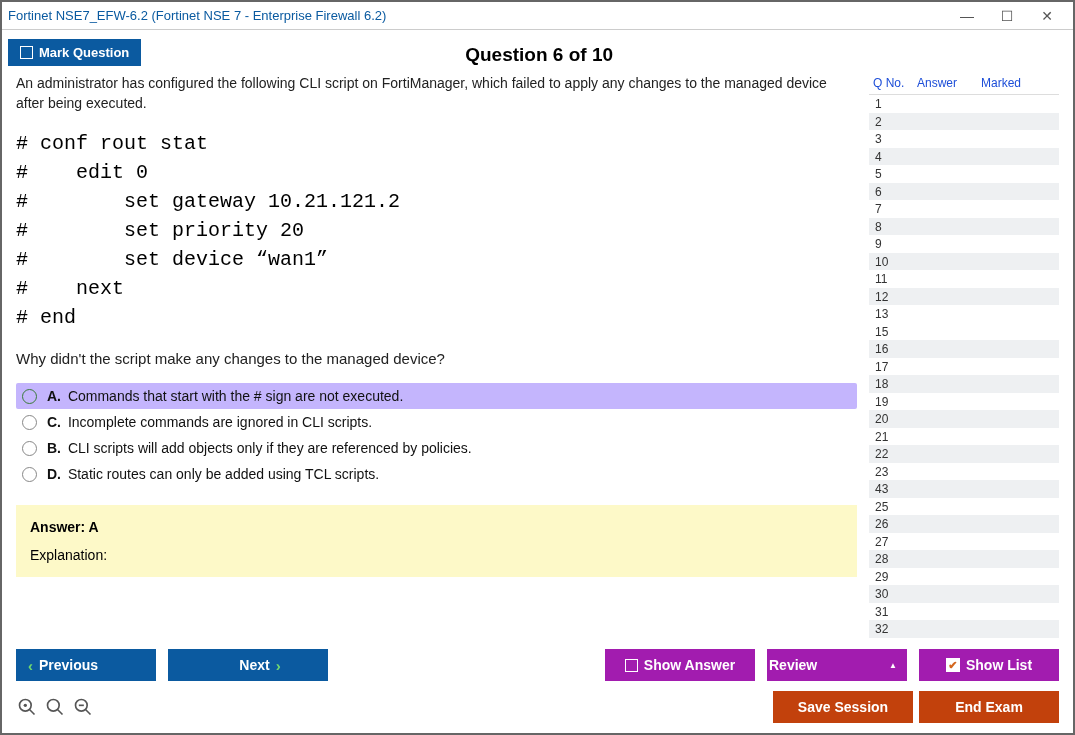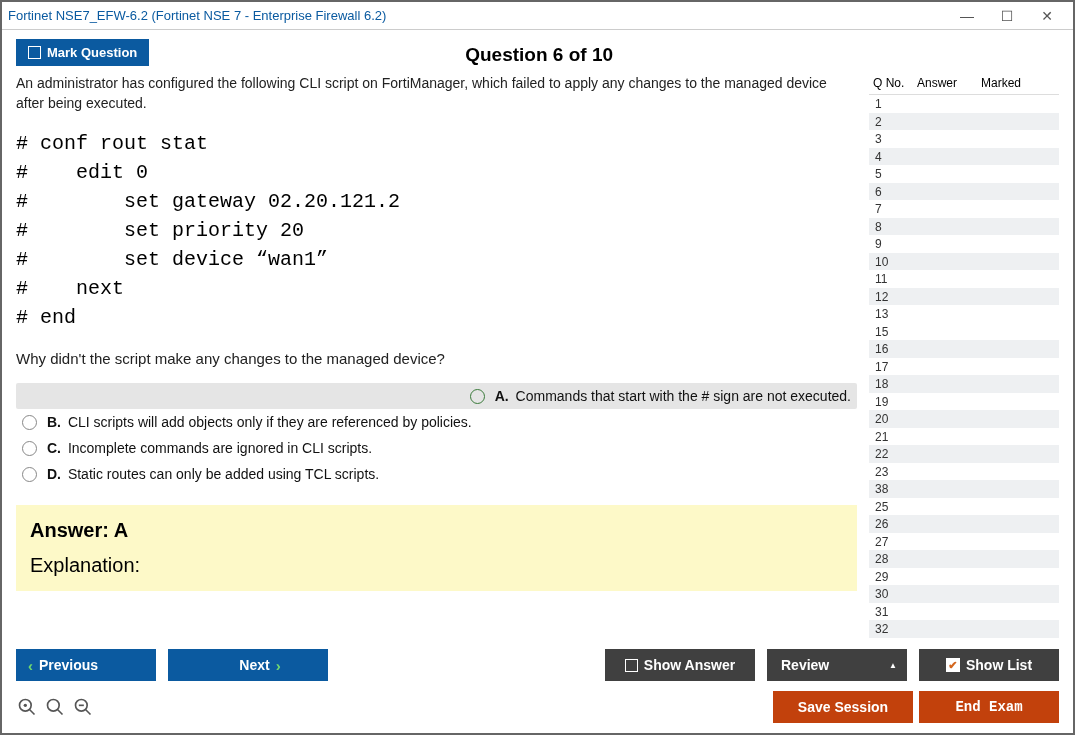--- a/index.html
+++ b/index.html
@@ -2,76 +2,76 @@
 <html><head>
 <meta charset="utf-8">
 <style>
 * { box-sizing: border-box; margin: 0; padding: 0; }
 body { font-family: Arial, sans-serif; font-size: 13px; background: #fff; }
 .window { border: 2px solid #666; width: 1075px; height: 735px; display: flex; flex-direction: column; background: #fff; }
 .titlebar { display: flex; align-items: center; height: 28px; padding: 13px 6px; border-bottom: 1px solid #ccc; }
 .titlebar-text { color: #0a5aa0; font-size: 13px; flex: 1; }
 .titlebar-controls { display: flex; gap: 0; }
 .titlebar-btn { width: 40px; height: 24px; display: flex; align-items: center; justify-content: center; color: #555; font-size: 14px; cursor: pointer; }
-.header-row { display: flex; align-items: center; padding: 8px 14px; justify-content: center; }
+.header-row { display: flex; align-items: center; padding: 8px 6px; justify-content: center; }
 .mark-btn { background: #0b5aa0; color: #fff; border: none; padding: 6px 12px; font-weight: bold; font-size: 13px; display: flex; align-items: center; gap: 6px; cursor: pointer; }
 .mark-btn .cb { width: 13px; height: 13px; border: 1.5px solid #fff; background: transparent; display: inline-block; }
 .question-title { flex: 1; text-align: center; font-size: 19px; font-weight: bold; color: #000; margin-top: 6px; }
 .spacer-right { width: 130px; }
 .main-area { flex: 1; display: flex; overflow: hidden; padding: 0 14px 0 14px; }
 .content-col { flex: 1; overflow-y: auto; padding-right: 4px; position: relative; }
 .content-col::-webkit-scrollbar { width: 17px; }
 .content-col::-webkit-scrollbar-track { background: #f1f1f1; }
 .content-col::-webkit-scrollbar-thumb { background: #c1c1c1; }
 .content-col::-webkit-scrollbar-button { background: #f1f1f1; height: 17px; border: 1px solid #ccc; }
 .question-text { font-size: 14px; color: #222; line-height: 1.4; margin-bottom: 16px; }
 .code-block { font-family: "Courier New", monospace; font-size: 20px; color: #000; line-height: 1.45; margin-bottom: 18px; white-space: pre; }
 .sub-question { font-size: 15px; color: #222; margin-bottom: 16px; }
 .option-row { display: flex; align-items: center; padding: 5px 6px; font-size: 14px; color: #111; gap: 10px; cursor: pointer; border-radius: 2px; }
-.option-row.selected { background: #e5e5e5; justify-content: flex-end; }
+.option-row.selected { background: #c4b5fd; }
 .radio { width: 15px; height: 15px; border: 1.5px solid #888; border-radius: 50%; flex-shrink: 0; }
 .option-row.selected .radio { border-color: #3a7a3a; }
 .option-letter { font-weight: bold; margin-right: 3px;}
-.answer-box { background: #fdf9c8; padding: 14px 14px; margin-top: 18px; font-size: 20px; }
+.answer-box { background: #fdf9c8; padding: 14px 14px; margin-top: 18px; font-size: 14px; }
 .answer-box .ans-line { font-weight: bold; margin-bottom: 12px; }
 .answer-box .exp-line { font-weight: normal; }
 .side-col { width: 190px; margin-left: 8px; display: flex; flex-direction: column; border-left: none; }
-.side-header { display: flex; font-size: 12px; color: #000000; padding: 2px 0 4px 4px; }
+.side-header { display: flex; font-size: 12px; color: #1d4ed8; padding: 2px 0 4px 4px; }
 .side-header .c1 { width: 44px; }
 .side-header .c2 { width: 64px; }
 .side-header .c3 { flex: 1; }
 .side-list { flex: 1; overflow-y: auto; border-top: 1px solid #ddd; }
 .side-list::-webkit-scrollbar { width: 17px; }
 .side-list::-webkit-scrollbar-track { background: #f1f1f1; }
 .side-list::-webkit-scrollbar-thumb { background: #c1c1c1; }
 .side-list::-webkit-scrollbar-button { background: #f1f1f1; height: 17px; border: 1px solid #ccc;}
 .q-row { font-size: 12px; padding: 1px 4px 1px 6px; cursor: pointer; color: #333; height: 17.5px; line-height: 16px;}
 .q-row.even { background: #eef0f2; }
 .footer { padding: 8px 14px 10px 14px; }
 .footer-row1 { display: flex; align-items: center; gap: 12px; }
 .btn { border: none; color: #fff; font-weight: bold; font-size: 14px; height: 32px; display: inline-flex; align-items: center; justify-content: center; cursor: pointer; padding: 0 16px; gap: 6px; }
 .btn-blue { background: #0b5aa0; padding-left: 40px; }
-.btn-orange { background: #404040; align-items: center; }
+.btn-orange { background: #a21caf; align-items: center; }
 .btn-dark { background: #c2410c; }
 .btn-prev { width: 140px; justify-content: flex-start; padding-left: 12px; }
 .btn-prev .chev { color: #6fd86f; font-weight: bold; font-size: 15px; }
 .btn-next { width: 160px; justify-content: center; }
 .btn-next .chev { color: #6fd86f; font-weight: bold; font-size: 15px; }
 .footer-spacer { flex: 1; }
 .btn-show { width: 150px; }
 .btn-show .cb { width: 13px; height: 13px; border: 1.5px solid #fff; background: transparent; }
-.btn-review { width: 140px; justify-content: space-between; padding: 0 10px 0 14px;}
+.btn-review { width: 140px; justify-content: space-between; padding: 0 10px 0 2px;}
 .btn-review .tri { font-size: 8px; }
 .btn-list { width: 140px; }
 .btn-list .chk { width: 14px; height: 14px; background: #fff; color: #d4671f; font-size: 11px; display: flex; align-items: center; justify-content: center; font-weight: bold;}
 .footer-row2 { display: flex; align-items: center; margin-top: 10px; gap: 6px; }
 .zoom-icon { width: 22px; height: 22px; color: #555; font-size: 20px; cursor: pointer; display: flex; align-items: center; justify-content: center;}
 .footer-row2 .spacer { flex: 1; }
 .btn-save { width: 140px; }
-.btn-end { width: 140px; font-family: Liberation Mono, monospace; }
+.btn-end { width: 140px; }
 </style>
 </head>
 <body>
 
 <div class="window">
   <div class="titlebar">
     <span class="titlebar-text">Fortinet NSE7_EFW-6.2 (Fortinet NSE 7 - Enterprise Firewall 6.2)</span>
     <div class="titlebar-controls">
       <div class="titlebar-btn">—</div>
       <div class="titlebar-btn">☐</div>
@@ -86,38 +86,38 @@
     </button>
     <div class="question-title">Question 6 of 10</div>
     <div class="spacer-right"></div>
   </div>
 
   <div class="main-area">
     <div class="content-col">
       <div class="question-text">An administrator has configured the following CLI script on FortiManager, which failed to apply any changes to the managed device after being executed.</div>
       <div class="code-block"># conf rout stat
 #    edit 0
-#        set gateway 02.20.121.2
+#        set gateway 10.21.121.2
 #        set priority 20
 #        set device “wan1”
 #    next
 # end</div>
       <div class="sub-question">Why didn't the script make any changes to the managed device?</div>
       <div id="options-container">
           <div class="option-row selected">
             <div class="radio"></div>
             <div><span class="option-letter">A.</span> Commands that start with the # sign are not executed.</div>
           </div>
           <div class="option-row">
             <div class="radio"></div>
+            <div><span class="option-letter">C.</span> Incomplete commands are ignored in CLI scripts.</div>
+          </div>
+          <div class="option-row">
+            <div class="radio"></div>
             <div><span class="option-letter">B.</span> CLI scripts will add objects only if they are referenced by policies.</div>
-          </div>
-          <div class="option-row">
-            <div class="radio"></div>
-            <div><span class="option-letter">C.</span> Incomplete commands are ignored in CLI scripts.</div>
           </div>
           <div class="option-row">
             <div class="radio"></div>
             <div><span class="option-letter">D.</span> Static routes can only be added using TCL scripts.</div>
           </div>
         </div>
       <div class="answer-box">
         <div class="ans-line">Answer: A</div>
         <div class="exp-line">Explanation:</div>
       </div>
@@ -145,21 +145,21 @@
           <div class="q-row">13</div>
           <div class="q-row">15</div>
           <div class="q-row even">16</div>
           <div class="q-row">17</div>
           <div class="q-row even">18</div>
           <div class="q-row">19</div>
           <div class="q-row even">20</div>
           <div class="q-row">21</div>
           <div class="q-row even">22</div>
           <div class="q-row">23</div>
-          <div class="q-row even">38</div>
+          <div class="q-row even">43</div>
           <div class="q-row">25</div>
           <div class="q-row even">26</div>
           <div class="q-row">27</div>
           <div class="q-row even">28</div>
           <div class="q-row">29</div>
           <div class="q-row even">30</div>
           <div class="q-row">31</div>
           <div class="q-row even">32</div>
         </div>
     </div>

